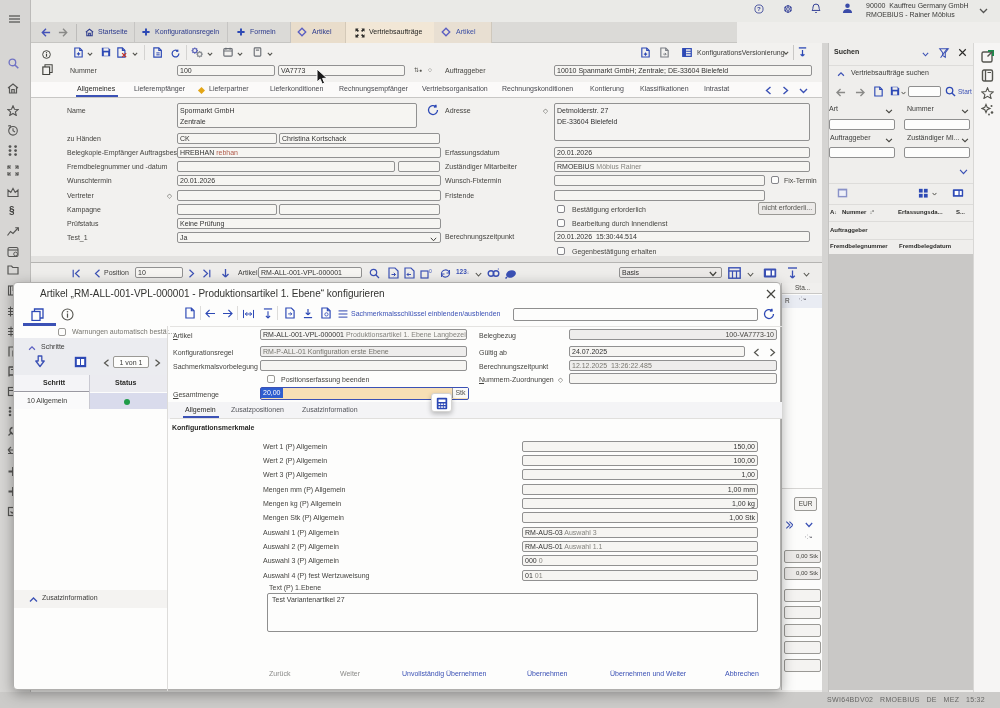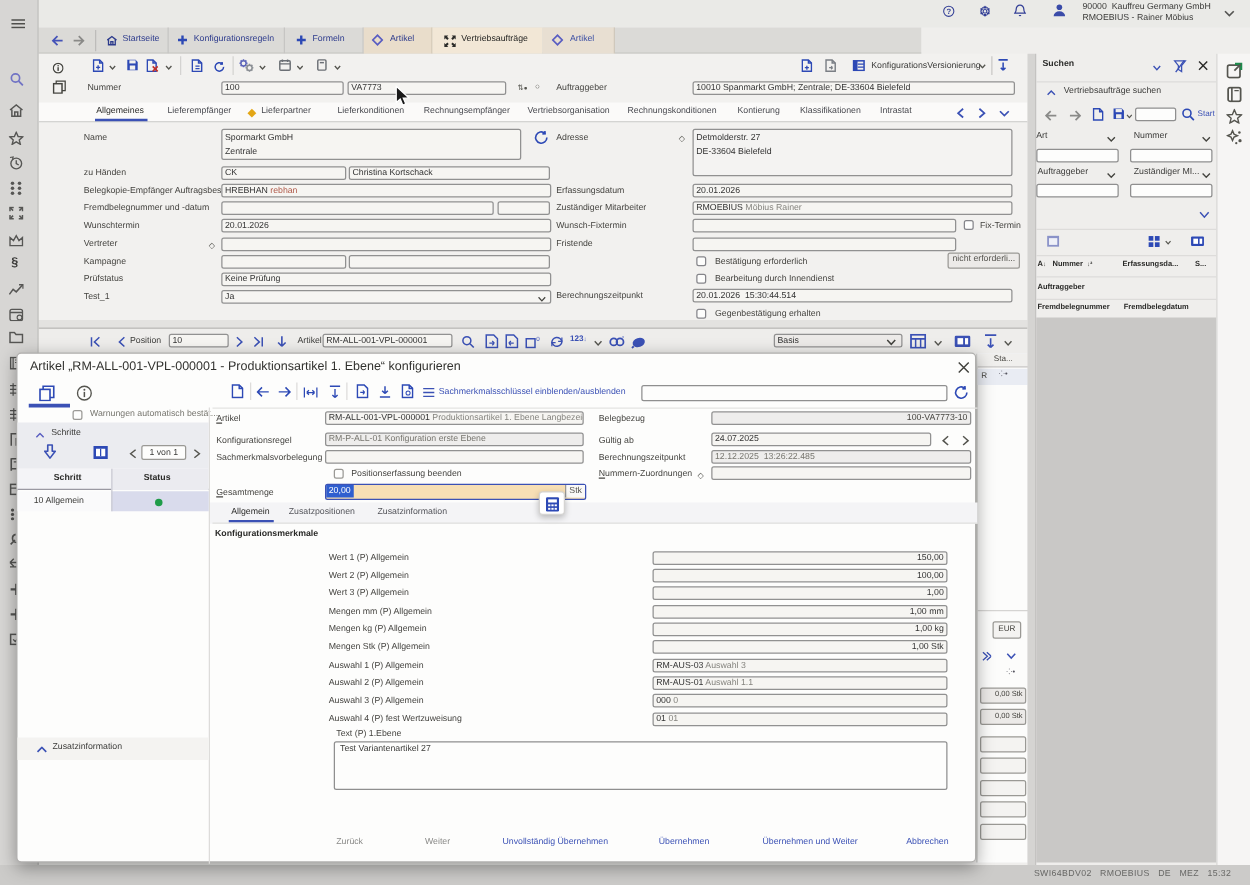--- a/index.html
+++ b/index.html
@@ -624,21 +624,21 @@
       <circle cx="11" cy="9.5" r="1.3" fill="#55554f"></circle>
       <circle cx="8" cy="11.5" r="0.9" fill="#55554f"></circle>
     </svg>
 </div>
 
 <div class="abs" id="statusbar" style="left:0;top:692px;width:1000px;height:16px;background:#cccbc9;">
   <div class="abs" style="right:15px;top:4px;font-size:7px;color:#676765;letter-spacing:0.3px;">SWI64BDV02&nbsp;&nbsp;&nbsp;RMOEBIUS&nbsp;&nbsp;&nbsp;DE&nbsp;&nbsp;&nbsp;MEZ&nbsp;&nbsp;&nbsp;15:32</div>
 </div>
 
 <div class="abs" id="modal" style="left:13px;top:282px;width:768px;height:408px;background:#fdfdfc;border:1px solid #b0afad;border-radius:4px;box-shadow:0 4px 14px rgba(0,0,0,0.35);">
-  <div class="abs" style="left:10px;top:5px;font-size:10px;color:#32322f;">Artikel „RM-ALL-001-VPL-000001 - Produktionsartikel 1. Ebene“ konfigurieren</div>
+  <div class="abs" style="left:26px;top:5px;font-size:10px;color:#32322f;">Artikel „RM-ALL-001-VPL-000001 - Produktionsartikel 1. Ebene“ konfigurieren</div>
   <svg class="abs" style="left:752px;top:6px" width="10" height="10" viewBox="0 0 10 10">
       <path d="M1 1 L9 9 M9 1 L1 9" stroke="#44443f" stroke-width="1.2"></path>
     </svg>
 
   <svg class="abs" style="left:17px;top:25px" width="13" height="13" viewBox="0 0 13 13">
       <rect x="1" y="3.5" width="8" height="9" fill="none" stroke="#2d49b5" stroke-width="1.3"></rect>
       <path d="M3.5 3.5 V1 H12 V10 H9" fill="none" stroke="#2d49b5" stroke-width="1.3"></path>
     </svg>
   <div class="abs" style="left:9px;top:40px;width:33px;height:2.5px;background:#3b51b5;"></div>
   <svg class="abs" style="left:47px;top:25px" width="13" height="13" viewBox="0 0 13 13">

